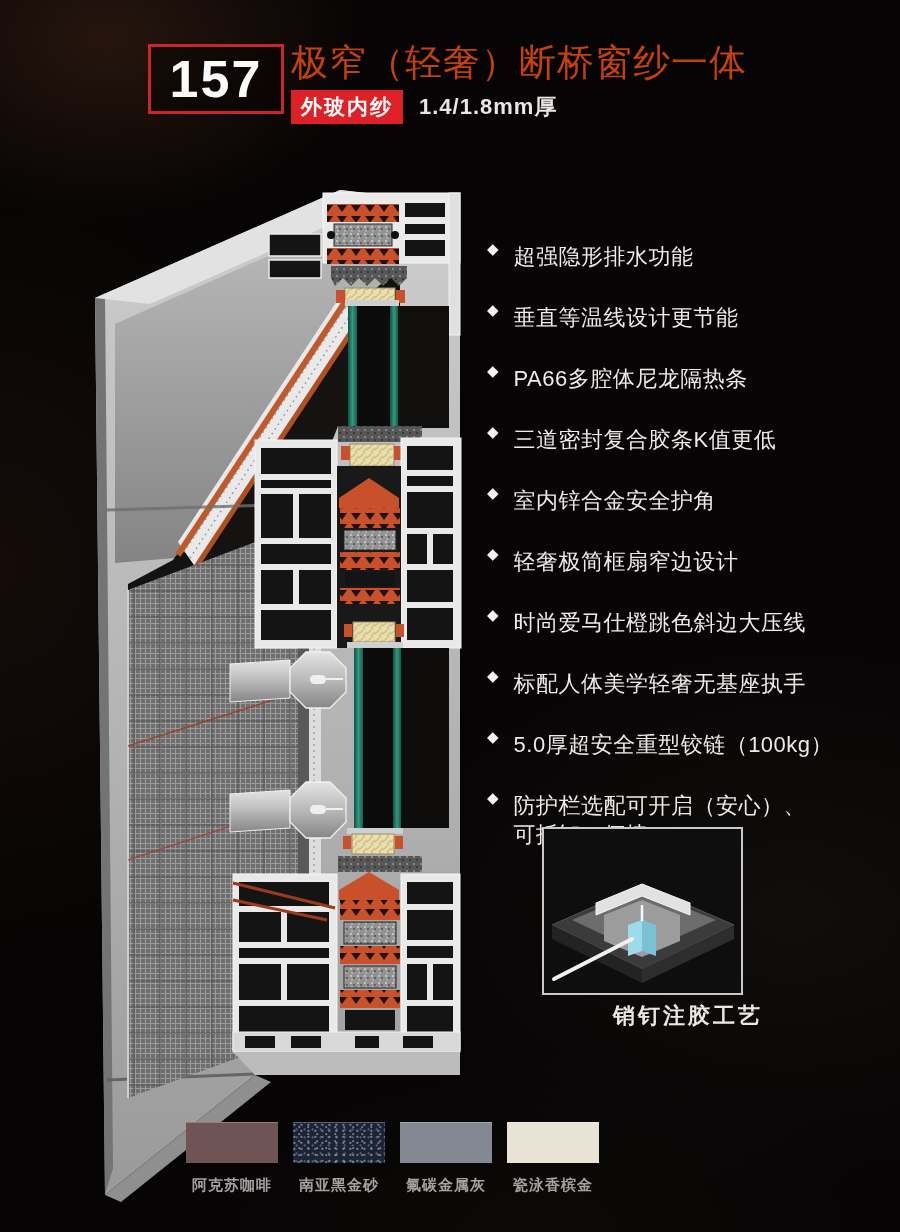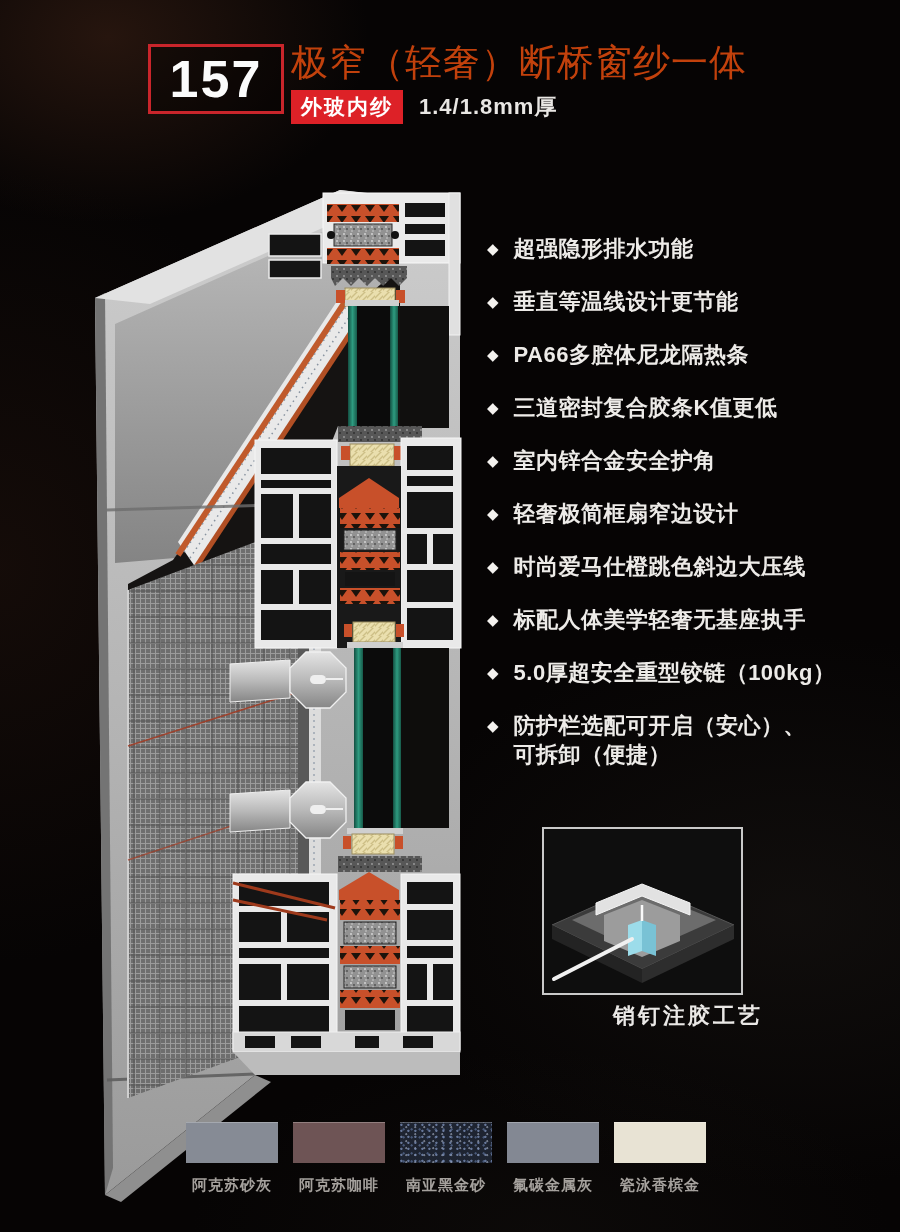--- a/index.html
+++ b/index.html
@@ -26,21 +26,21 @@
     color:#fbfbfb;font-size:52px;font-weight:700;letter-spacing:2px;background:rgba(0,0,0,.35);}
   .title{position:absolute;left:291px;top:38px;color:#c2410c;font-size:37px;font-weight:400;letter-spacing:1px;white-space:nowrap;}
   .sub-row{position:absolute;left:291px;top:90px;display:flex;align-items:center;gap:16px;}
   .badge{background:var(--badge-red);color:#fff;font-size:21px;font-weight:700;
     padding:3px 10px;letter-spacing:2px;}
   .thickness{color:#e9e7e4;font-size:22px;font-weight:700;letter-spacing:1px;}
   
   .features{position:absolute;left:487px;top:234px;width:400px;}
   .feat{display:flex;align-items:flex-start;margin-bottom:24px;}
   .diamond{color:#f4f2ef;font-size:15px;line-height:29px;margin-right:15px;flex:0 0 auto;}
-  .feat-text{font-size:22px;line-height:29px;color:#edebe8;letter-spacing:.5px;font-weight:700;}
+  .feat-text{font-size:22px;line-height:29px;color:#edebe8;letter-spacing:.5px;font-weight:400;margin-top:8px;}
   
   .inset{position:absolute;left:542px;top:827px;width:201px;height:168px;
     border:2px solid #c9c9c9;background:#101010;box-sizing:border-box;}
   .inset svg{display:block;width:100%;height:100%;}
   .inset-caption{position:absolute;left:522px;top:1001px;width:241px;text-align:right;
     color:#eae8e6;font-size:22px;font-weight:700;letter-spacing:3px;}
   
   .swatches{position:absolute;left:186px;top:1122px;display:flex;gap:15px;}
   .swatch-item{width:92px;}
   .swatch-chip{width:92px;height:40px;border-top:1px solid rgba(255,255,255,.25);}
@@ -351,24 +351,20 @@
       <polygon points="84,96 98,91 98,122 84,127" fill="#9cdcea"></polygon>
       <polygon points="98,91 112,96 112,127 98,122" fill="#79c2d5"></polygon>
       <line x1="98" y1="76" x2="98" y2="92" stroke="#fafafa" stroke-width="2.5"></line>
       <line x1="10" y1="150" x2="88" y2="110" stroke="#f0f0f0" stroke-width="4" stroke-linecap="round"></line>
     </svg>
   </div>
   <div class="inset-caption">销钉注胶工艺</div>
 
   <div class="swatches">
       <div class="swatch-item">
-        <div class="swatch-chip" style="background-color: rgb(134, 139, 149);"></div>
-        <div class="swatch-label">阿克苏砂灰</div>
-      </div>
-      <div class="swatch-item">
         <div class="swatch-chip" style="background-color: rgb(110, 84, 85);"></div>
         <div class="swatch-label">阿克苏咖啡</div>
       </div>
       <div class="swatch-item">
         <div class="swatch-chip speckled" style="background-color: rgb(30, 36, 49);"></div>
         <div class="swatch-label">南亚黑金砂</div>
       </div>
       <div class="swatch-item">
         <div class="swatch-chip" style="background-color: rgb(131, 136, 147);"></div>
         <div class="swatch-label">氟碳金属灰</div>

